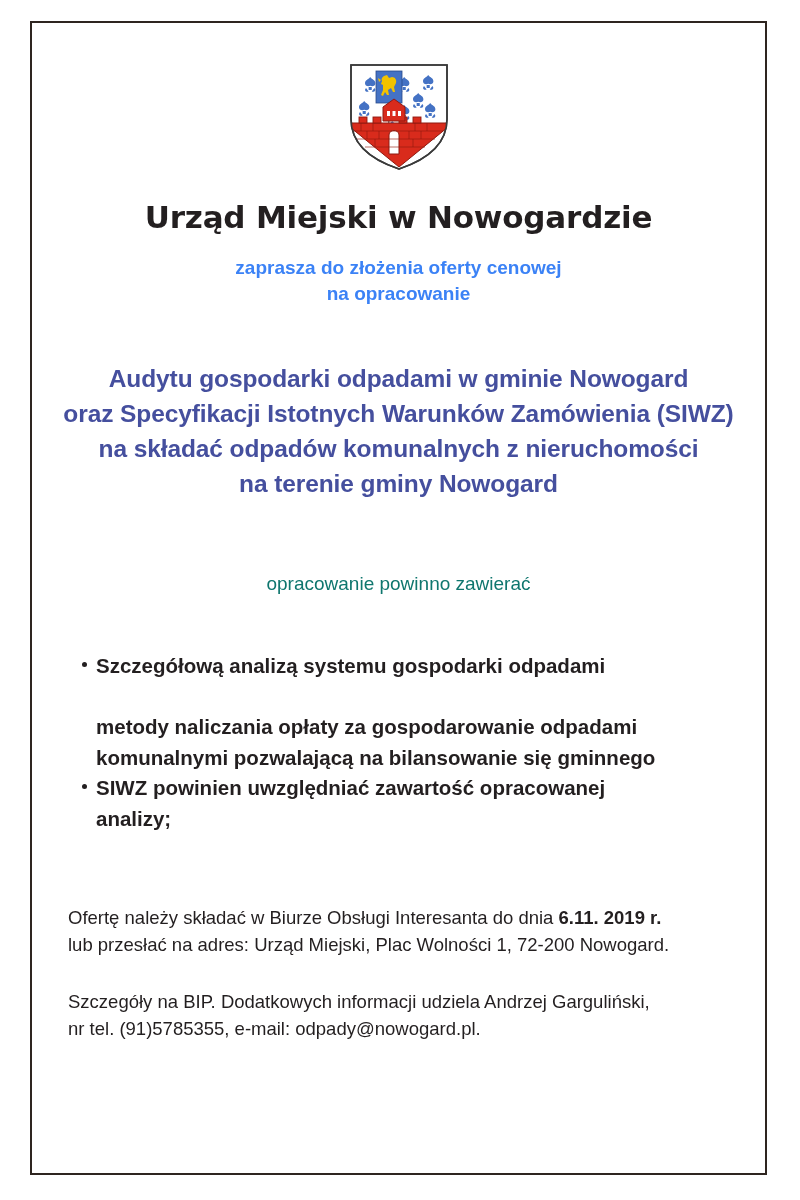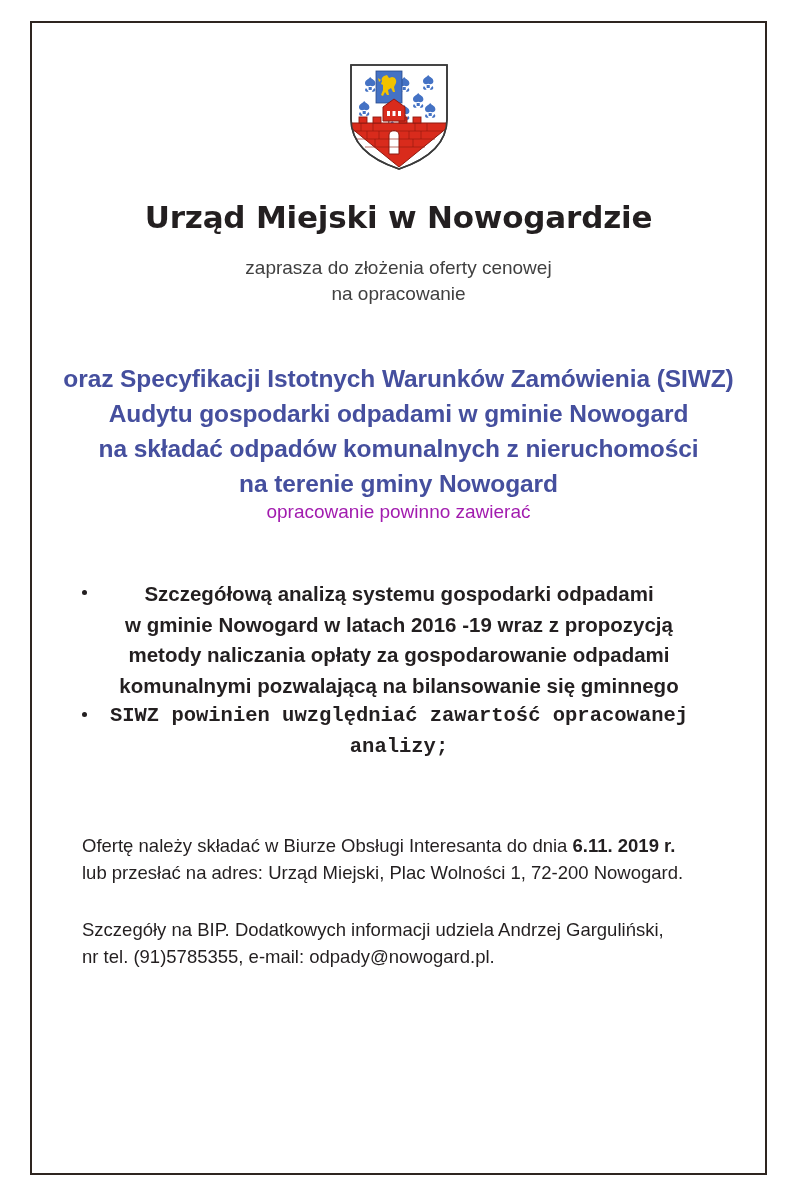--- a/index.html
+++ b/index.html
@@ -57,74 +57,75 @@
   .org-title {
     margin: 28px 0 0 0;
     font-size: 31px;
     font-weight: bold;
     letter-spacing: -0.2px;
     color: #231f20;
     font-family: "DejaVu Sans", sans-serif;
   }
   .sub-line {
     font-size: 19px;
-    font-weight: normal;
-    color: #404040;
+    font-weight: bold;
+    color: #3b82f6;
   }
   .sub-line.s1 { margin-top: 22px; }
   .sub-line.s2 { margin-top: 4px; }
 
   .main-title {
     margin: 56px auto 0 auto;
     width: 680px;
     color: #454f9e;
     font-size: 24.5px;
     font-weight: bold;
     line-height: 35px;
     letter-spacing: -0.1px;
   }
 
   .contains-line {
+    margin-top: 72px;
     font-size: 19px;
-    color: #a21caf;
+    color: #0f766e;
   }
 
   
   .bullets {
     margin: 56px 0 0 0;
     padding: 0;
     list-style: none;
-    text-align: center;
+    text-align: left;
     width: 620px;
     margin-left: 52px;
     font-weight: bold;
     font-size: 20.5px;
     line-height: 30.5px;
     color: #231f20;
   }
   .bullets li {
     position: relative;
     padding-left: 14px;
     margin: 0;
   }
-  .bullets li + li { margin-top: 0px; font-family: Liberation Mono, monospace; }
+  .bullets li + li { margin-top: 0px; }
   .bullets li .dot {
     position: absolute;
     left: 0;
     top: 11px;
     width: 5px;
     height: 5px;
     border-radius: 50%;
     background: #231f20;
   }
 
   
   .footer {
     text-align: left;
-    margin-left: 52px;
+    margin-left: 38px;
     width: 660px;
     font-size: 18.5px;
     line-height: 27px;
     color: #231f20;
   }
   .footer.block1 { margin-top: 70px; }
   .footer.block2 { margin-top: 30px; }
   .footer b { font-weight: bold; }
   .footer .ln { display: block; white-space: nowrap; }
 </style>
@@ -230,33 +231,33 @@
         <path d="M8 6 H104 V60 C104 88 80 102 56 110 C32 102 8 88 8 60 Z" fill="none" stroke="#3a3a3a" stroke-width="1.6"></path>
       </svg>
     </div>
 
     <div class="org-title">Urząd Miejski w Nowogardzie</div>
 
     <div class="sub-line s1">zaprasza do złożenia oferty cenowej</div>
     <div class="sub-line s2">na opracowanie</div>
 
     <div class="main-title">
+      <div>Audytu gospodarki odpadami w gminie Nowogard</div>
       <div>oraz Specyfikacji Istotnych Warunków Zamówienia (SIWZ)</div>
-      <div>Audytu gospodarki odpadami w gminie Nowogard</div>
       <div>na składać odpadów komunalnych z nieruchomości</div>
       <div>na terenie gminy Nowogard</div>
     </div>
 
     <div class="contains-line">opracowanie powinno zawierać</div>
 
     <ul class="bullets">
       <li>
         <span class="dot"></span>
         <span>Szczegółową analizą systemu gospodarki odpadami</span><br>
-        <span>w gminie Nowogard w latach 2016 -19 wraz z propozycją</span><br>
+        <br>
         <span>metody naliczania opłaty za gospodarowanie odpadami</span><br>
         <span>komunalnymi pozwalającą na bilansowanie się gminnego</span><br>
       </li>
       <li>
         <span class="dot"></span>
         <span>SIWZ powinien uwzględniać zawartość opracowanej</span><br>
         <span>analizy;</span>
       </li>
     </ul>
 

